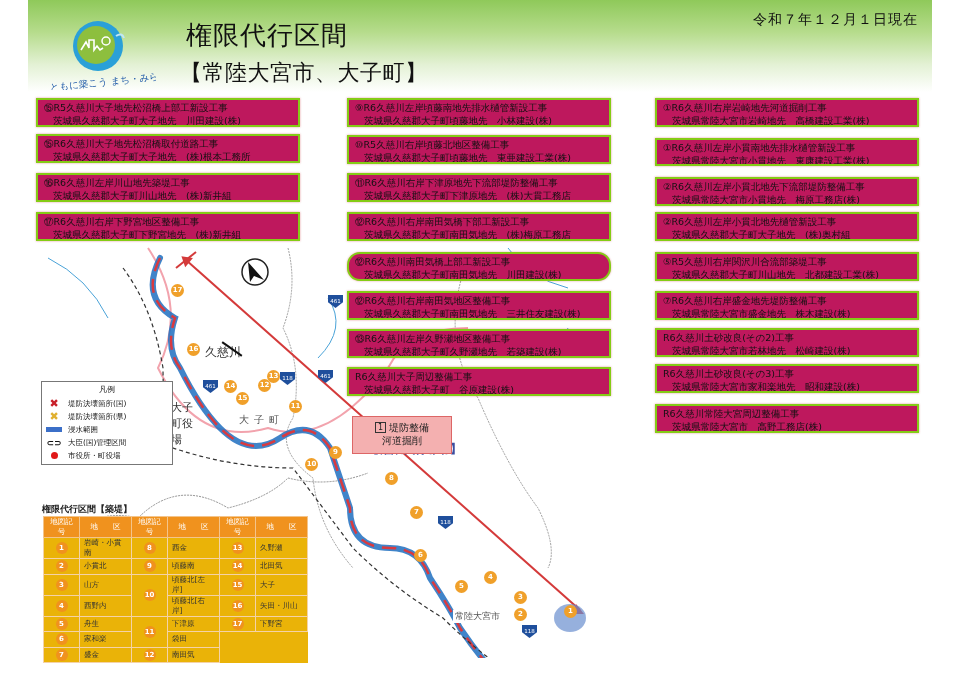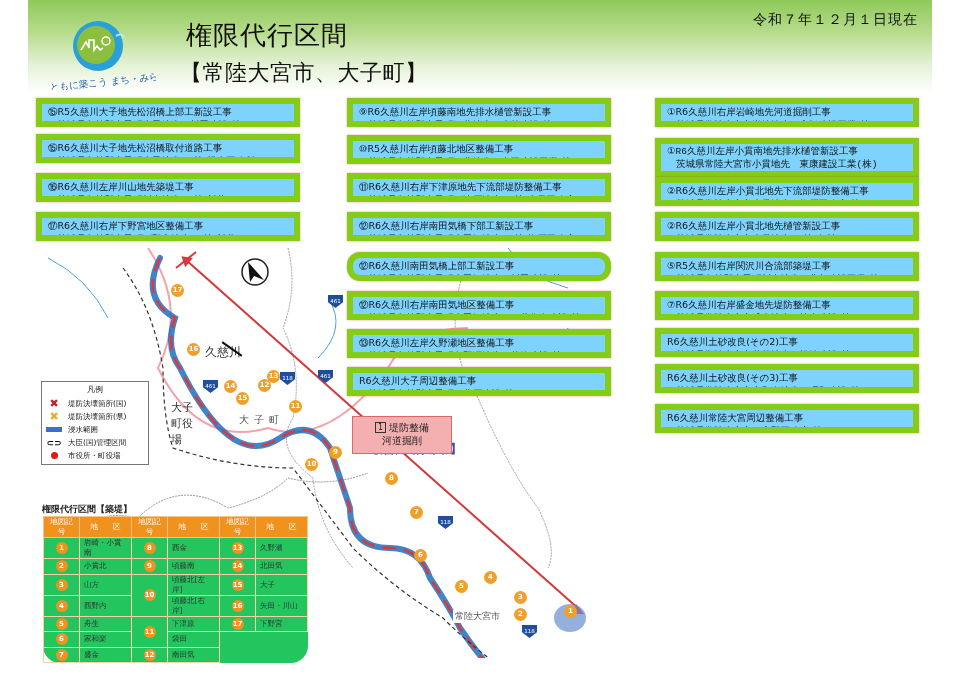--- a/index.html
+++ b/index.html
@@ -10,51 +10,51 @@
   .header {
     position: absolute; left: 0; top: 0; width: 904px; height: 92px;
     background: linear-gradient(to bottom, #8fc95a 0%, #b6dc8c 35%, #e3f1d4 70%, #ffffff 100%);
   }
   .logo { position: absolute; left: 18px; top: 18px; width: 110px; height: 72px; }
   .title { position: absolute; left: 158px; top: 18px; font-size: 26px; font-weight: 500; letter-spacing: 1px; color: #111; }
   .subtitle { position: absolute; left: 152px; top: 58px; font-size: 22px; color: #111; letter-spacing: 0.5px; }
   .date { position: absolute; right: 14px; top: 11px; font-size: 14px; color: #111; letter-spacing: 1px; margin-left: 33px; }
 
   .card {
-    position: absolute; background: #7dd3fc; border: 6px solid #84cc16;
+    position: absolute; background: #be185d; border: 2px solid #84cc16;
     box-shadow: 0 0 2px rgba(200,32,42,0.45);
     padding: 1px 0 0 6px; font-size: 9.5px; line-height: 13px; color: #111; white-space: nowrap; overflow: hidden;
   }
   .card .l2 { padding-left: 9px; display: block; }
   .card .l1 { display: block; }
 
   .map { position: absolute; left: 0; top: 238px; width: 600px; height: 420px; }
 
   .legend {
-    position: absolute; left: 13px; top: 381px; width: 108px; height: 84px;
+    position: absolute; left: 13px; top: 381px; width: 132px; height: 84px;
     border: 1px solid #777; background: #fff; padding: 2px 4px; font-size: 7.5px;
   }
   .legend .lt { text-align: center; font-size: 8px; margin-bottom: 2px; }
   .legend .row { display: flex; align-items: center; height: 13px; gap: 6px; }
   .legend .sym { width: 16px; display: flex; justify-content: center; align-items: center; }
 
   .site-label { position: absolute; font-size: 11px; color: #333; line-height: 16px; }
   .town-label { position: absolute; font-size: 10px; color: #555; letter-spacing: 5px; }
   .city-label { position: absolute; font-size: 9px; color: #555; background: #fff; padding: 0 2px; }
 
   .authority-title { position: absolute; left: 339px; top: 404px; font-size: 12px; color: #3a4ea0; font-weight: bold; margin-top: 37px; }
   .authority-box {
     position: absolute; left: 324px; top: 416px; width: 100px; height: 38px;
     background: #f4b0b0; border: 1px solid #d66; font-size: 10px; color: #222; text-align: center; line-height: 13px; padding-top: 4px;
   }
   .authority-box .num { display: inline-block; border: 1px solid #333; width: 11px; height: 11px; font-size: 8px; line-height: 9px; margin-right: 3px; vertical-align: 1px; }
 
   .table-title { position: absolute; left: 14px; top: 503px; font-size: 9px; font-weight: bold; color: #222; }
   table.sites {
-    position: absolute; left: 15px; top: 516px; border-collapse: collapse; font-size: 7.5px; color: #333; background: #22c55e; border-radius: 17px;
+    position: absolute; left: 15px; top: 516px; border-collapse: collapse; font-size: 7.5px; color: #333; background: #eab308;
   }
   table.sites th { background: #f0921e; color: #fff; font-weight: normal; height: 14px; border: 1px solid #f4c48a; padding: 0 3px; }
   table.sites td { border: 1px solid #f4d2a8; height: 15.5px; padding: 0 4px; }
   table.sites td.num { text-align: center; width: 36px; }
   table.sites td.name { width: 52px; }
   .badge {
     display: inline-block; width: 12px; height: 12px; border-radius: 50%; background: #f0921e; color: #fff;
     font-size: 7px; line-height: 12px; text-align: center; font-weight: bold;
   }
   .mbadge {
@@ -296,31 +296,31 @@
   </div>
   <div class="card" style="left:319px;top:367px;width:264px;height:29px;">
     <span class="l1">R6久慈川大子周辺整備工事</span>
     <span class="l2">茨城県久慈郡大子町　谷原建設(株)</span>
   </div>
 
   <div class="card" style="left:627px;top:98px;width:264px;height:29px;">
     <span class="l1">①R6久慈川右岸岩崎地先河道掘削工事</span>
     <span class="l2">茨城県常陸大宮市岩崎地先　高橋建設工業(株)</span>
   </div>
-  <div class="card" style="left:627px;top:138px;width:264px;height:39px;font-family:Liberation Mono, monospace;">
+  <div class="card" style="left:627px;top:138px;width:264px;height:28px;">
     <span class="l1">①R6久慈川左岸小貫南地先排水樋管新設工事</span>
     <span class="l2">茨城県常陸大宮市小貫地先　東康建設工業(株)</span>
   </div>
   <div class="card" style="left:627px;top:177px;width:264px;height:29px;">
     <span class="l1">②R6久慈川左岸小貫北地先下流部堤防整備工事</span>
     <span class="l2">茨城県常陸大宮市小貫地先　梅原工務店(株)</span>
   </div>
   <div class="card" style="left:627px;top:212px;width:264px;height:29px;">
     <span class="l1">②R6久慈川左岸小貫北地先樋管新設工事</span>
-    <span class="l2">茨城県常陸大宮市小貫地先　(株)奥村組</span>
+    <span class="l2">茨城県久慈郡大子町大子地先　(株)奥村組</span>
   </div>
   <div class="card" style="left:627px;top:252px;width:264px;height:29px;">
     <span class="l1">⑤R5久慈川右岸関沢川合流部築堤工事</span>
     <span class="l2">茨城県久慈郡大子町川山地先　北都建設工業(株)</span>
   </div>
   <div class="card" style="left:627px;top:291px;width:264px;height:29px;">
     <span class="l1">⑦R6久慈川右岸盛金地先堤防整備工事</span>
     <span class="l2">茨城県常陸大宮市盛金地先　株木建設(株)</span>
   </div>
   <div class="card" style="left:627px;top:328px;width:264px;height:29px;">

